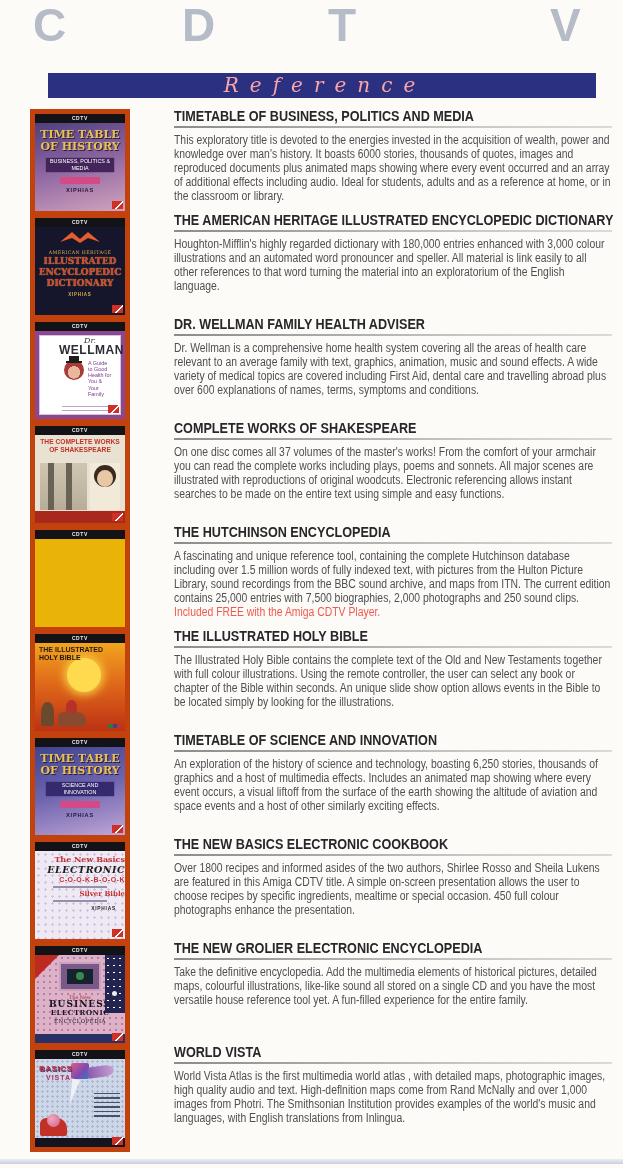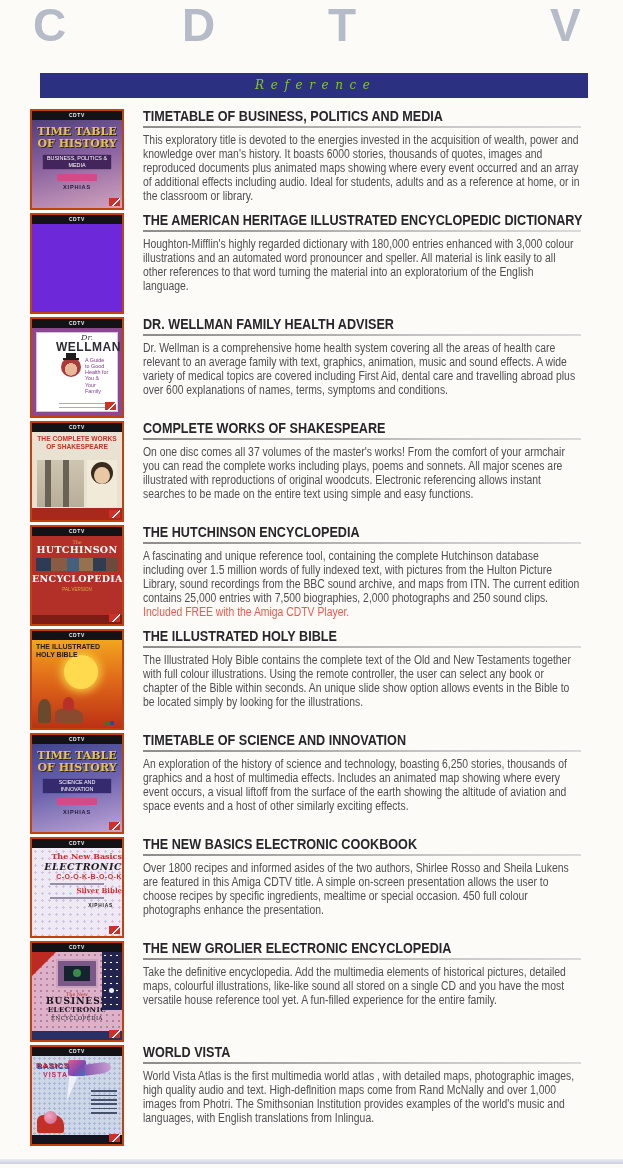--- a/index.html
+++ b/index.html
@@ -10,44 +10,44 @@
     -webkit-font-smoothing:antialiased;
   }
   
   .brand{position:absolute;top:2px;left:0;width:623px;height:60px;}
   .brand span{
     position:absolute;font-size:46px;font-weight:800;color:#b5bcc7;
     font-family:"Liberation Sans",sans-serif;line-height:46px;
   }
   .brand .b0{left:33px;} .brand .b1{left:182px;} .brand .b2{left:328px;} .brand .b3{left:550px;}
   .banner{
-    position:absolute;left:40px;top:73px;width:548px;height:25px;
-    background:#2c3080;color:#84cc16;text-align:center;
+    position:absolute;left:48px;top:73px;width:548px;height:25px;
+    background:#2c3080;color:#fca5a5;text-align:center;
     font-family:"DejaVu Serif",serif;font-style:italic;
-    font-size:12px;line-height:25px;letter-spacing:.55em;padding-left:.3em;box-sizing:border-box;
+    font-size:20px;line-height:25px;letter-spacing:.55em;padding-left:.3em;box-sizing:border-box;
   }
   
   .entries{position:absolute;top:109px;left:30px;width:563px;}
   .entry{display:flex;height:104px;align-items:flex-start;}
-  .info{margin-left:19px;width:438px;position:relative;}
+  .info{margin-left:44px;width:438px;position:relative;}
   .title{
     margin:0;font-size:14.5px;font-weight:bold;color:#27272b;line-height:15px;
     width:503px;transform:scaleX(.87);transform-origin:0 0;white-space:nowrap;
   }
   .rule{height:2px;margin-top:2px;margin-bottom:5px;width:438px;
     background:linear-gradient(90deg,#8b8b8b,#c9c9c9 70%,#dadada);}
   .desc{
     margin:0;font-size:12px;line-height:14px;color:#4f4f52;
     width:506px;transform:scaleX(.866);transform-origin:0 0;
   }
   .promo{color:#ef5a4e;}
   
   .cover{
     position:relative;width:90px;height:97px;flex:none;overflow:hidden;
-    background:#6d28d9;border:2px solid #c2410c;
+    background:#eab308;border:5px solid #c2410c;
   }
   .cbar{height:9px;background:#121217;display:flex;align-items:center;justify-content:center;}
   .cbar span{color:#efefef;font-size:8px;line-height:8px;font-weight:bold;letter-spacing:1px;transform:scale(.62);}
   .cbody{position:absolute;top:9px;left:0;right:0;bottom:0;}
   .rlogo{position:absolute;right:2px;bottom:2px;width:11px;height:8px;
     background:linear-gradient(135deg,#cf2f26 55%,#fff 55%,#fff 68%,#cf2f26 68%);}
   
   .c0 .cbody{background:linear-gradient(165deg,#4f3f7e,#8a63a0 45%,#d2a3bd);text-align:center;}
   .c6 .cbody{background:linear-gradient(165deg,#3f4490,#6e64ae 48%,#bfa6d6);text-align:center;}
   .tt-title{font-family:"DejaVu Serif",serif;font-weight:bold;color:#e7c155;
@@ -188,20 +188,33 @@
       <div class="rule"></div>
       <p class="desc">This exploratory title is devoted to the energies invested in the acquisition of wealth, power and knowledge over man's history. It boasts 6000 stories, thousands of quotes, images and reproduced documents plus animated maps showing where every event occurred and an array of additional effects including audio. Ideal for students, adults and as a reference at home, or in the classroom or library.</p>
     </div>
   </section>
 
   <section class="entry">
     <div class="cover c1">
       <div class="cbar">
           <span>CDTV</span>
         </div>
+      <div class="cbody">
+        <svg class="ah-eagle" width="44" height="15" viewBox="0 0 44 15">
+          <path d="M2 12 L14 2 L22 9 L30 2 L42 12 L30 8 L22 13 L14 8 Z" fill="#e65c2a"></path>
+        </svg>
+        <div class="ah-t1">AMERICAN HERITAGE</div>
+        <div class="ah-big">
+          <div>ILLUSTRATED</div>
+          <div>ENCYCLOPEDIC</div>
+          <div>DICTIONARY</div>
+        </div>
+        <div class="ah-pub">XIPHIAS</div>
+        <div class="rlogo"></div>
+      </div>
     </div>
     <div class="info">
       <h3 class="title">THE AMERICAN HERITAGE ILLUSTRATED ENCYCLOPEDIC DICTIONARY</h3>
       <div class="rule"></div>
       <p class="desc">Houghton-Mifflin's highly regarded dictionary with 180,000 entries enhanced with 3,000 colour illustrations and an automated word pronouncer and speller. All material is link easily to all other references to that word turning the material into an exploratorium of the English language.</p>
     </div>
   </section>
 
   <section class="entry">
     <div class="cover c2">
@@ -249,29 +262,20 @@
       <div class="rule"></div>
       <p class="desc">On one disc comes all 37 volumes of the master's works! From the comfort of your armchair you can read the complete works including plays, poems and sonnets. All major scenes are illustrated with reproductions of original woodcuts. Electronic referencing allows instant searches to be made on the entire text using simple and easy functions.</p>
     </div>
   </section>
 
   <section class="entry">
     <div class="cover c4">
       <div class="cbar">
           <span>CDTV</span>
         </div>
-      <div class="cbody">
-        <div class="hu-the">The</div>
-        <div class="hu-name">HUTCHINSON</div>
-        <div class="hu-strip"></div>
-        <div class="hu-name">ENCYCLOPEDIA</div>
-        <div class="hu-ver">PAL VERSION</div>
-        <div class="hu-foot"></div>
-        <div class="rlogo"></div>
-      </div>
     </div>
     <div class="info">
       <h3 class="title">THE HUTCHINSON ENCYCLOPEDIA</h3>
       <div class="rule"></div>
       <p class="desc">A fascinating and unique reference tool, containing the complete Hutchinson database including over 1.5 million words of fully indexed text, with pictures from the Hulton Picture Library, sound recordings from the BBC sound archive, and maps from ITN. The current edition contains 25,000 entries with 7,500 biographies, 2,000 photographs and 250 sound clips.</p>
       <p class="desc promo">Included FREE with the Amiga CDTV Player.</p>
     </div>
   </section>
 
   <section class="entry">

